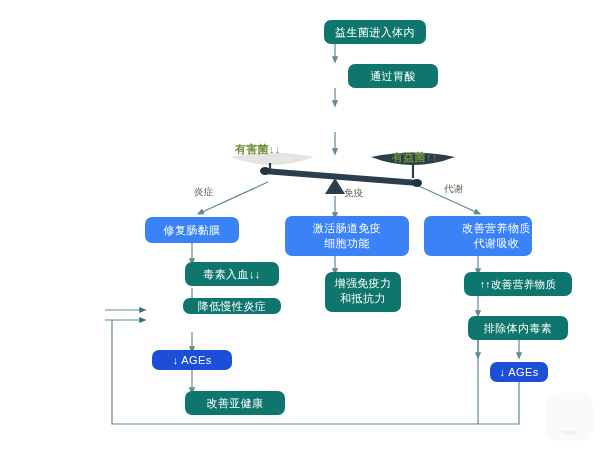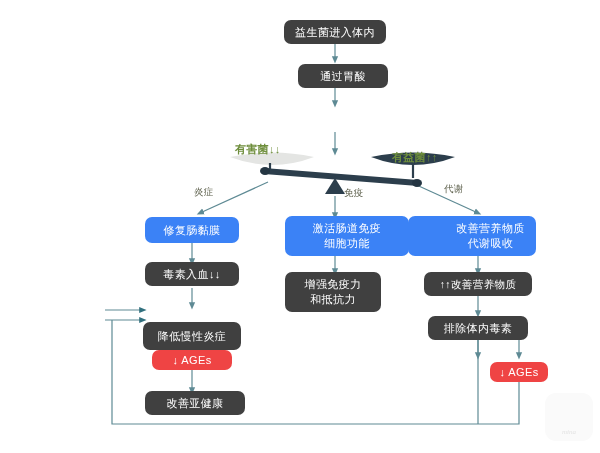--- a/index.html
+++ b/index.html
@@ -31,23 +31,23 @@
     align-items: center;
     justify-content: center;
     text-align: center;
     border-radius: 7px;
     color: #ffffff;
     font-size: 11px;
     line-height: 15px;
     letter-spacing: 0.4px;
     white-space: pre-line;
   }
-  .node.green { background: #404040; }
+  .node.green { background: #0f766e; margin-left: 40px; }
   .node.blue  { background: #3b82f6; }
-  .node.grey  { background: #ef4444; }
+  .node.grey  { background: #1d4ed8; }
   .node.small { font-size: 10.5px; line-height: 14px; }
 
   .edgelabel {
     position: absolute;
     color: #5C5F4B;
     font-size: 9.5px;
     letter-spacing: 0.3px;
     white-space: nowrap;
   }
   .scale-label {
@@ -148,40 +148,40 @@
       <ellipse cx="0" cy="-11" rx="5.2" ry="9"></ellipse>
       <ellipse cx="10" cy="-3.5" rx="9" ry="5.2" transform="rotate(18 10 -3.5)"></ellipse>
       <ellipse cx="-10" cy="-3.5" rx="9" ry="5.2" transform="rotate(-18 -10 -3.5)"></ellipse>
       <ellipse cx="6.3" cy="8.5" rx="5.2" ry="9" transform="rotate(38 6.3 8.5)"></ellipse>
       <ellipse cx="-6.3" cy="8.5" rx="5.2" ry="9" transform="rotate(-38 -6.3 8.5)"></ellipse>
     </g>
   </svg>
 
   <div class="node green" style="left:284px;top:20px;width:102px;height:24px;">益生菌进入体内</div>
 
-  <div class="node green" style="left:298px;top:64px;width:90px;height:24px;">通过胃酸</div>
+  <div class="node green" style="left:308px;top:64px;width:90px;height:24px;">通过胃酸</div>
 
 
   <div class="node blue" style="left:145px;top:217px;width:94px;height:26px;">修复肠黏膜</div>
 
   <div class="node green" style="left:145px;top:262px;width:94px;height:24px;">毒素入血↓↓</div>
 
-  <div class="node green" style="left:143px;top:322px;width:98px;height:28px;">降低慢性炎症</div>
+  <div class="node green" style="left:143px;top:298px;width:98px;height:16px;">降低慢性炎症</div>
 
   <div class="node grey" style="left:152px;top:350px;width:80px;height:20px;">↓ AGEs</div>
 
   <div class="node green" style="left:145px;top:391px;width:100px;height:24px;">改善亚健康</div>
 
   <div class="node blue" style="left:285px;top:216px;width:124px;height:40px;font-family:Liberation Serif, serif;">激活肠道免疫
 细胞功能</div>
 
-  <div class="node green" style="left:285px;top:272px;width:96px;height:40px;">增强免疫力
+  <div class="node green" style="left:285px;top:272px;width:76px;height:40px;font-family:Liberation Mono, monospace;">增强免疫力
 和抵抗力</div>
 
-  <div class="node blue" style="left:408px;top:216px;width:128px;height:40px;padding-left:37px;">改善营养物质
+  <div class="node blue" style="left:424px;top:216px;width:108px;height:40px;padding-left:37px;">改善营养物质
 代谢吸收</div>
 
   <div class="node green small" style="left:424px;top:272px;width:108px;height:24px;">↑↑改善营养物质</div>
 
   <div class="node green" style="left:428px;top:316px;width:100px;height:24px;">排除体内毒素</div>
 
   <div class="node grey" style="left:490px;top:362px;width:58px;height:20px;">↓ AGEs</div>
 
 
   <div class="scale-label" style="left:235px;top:142px;">有害菌↓↓</div>

